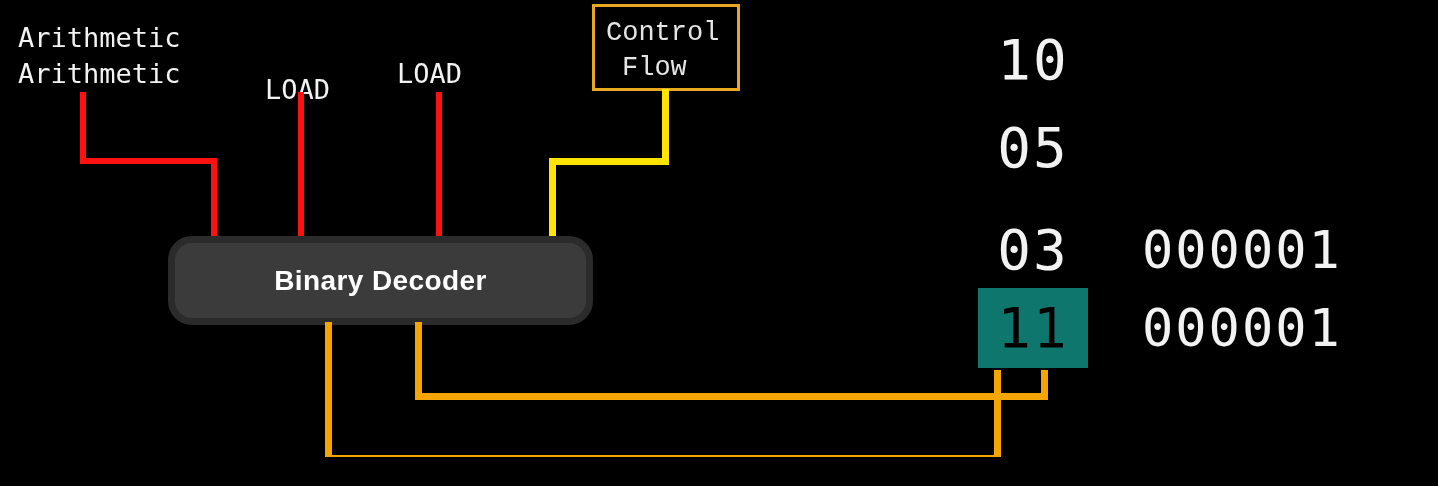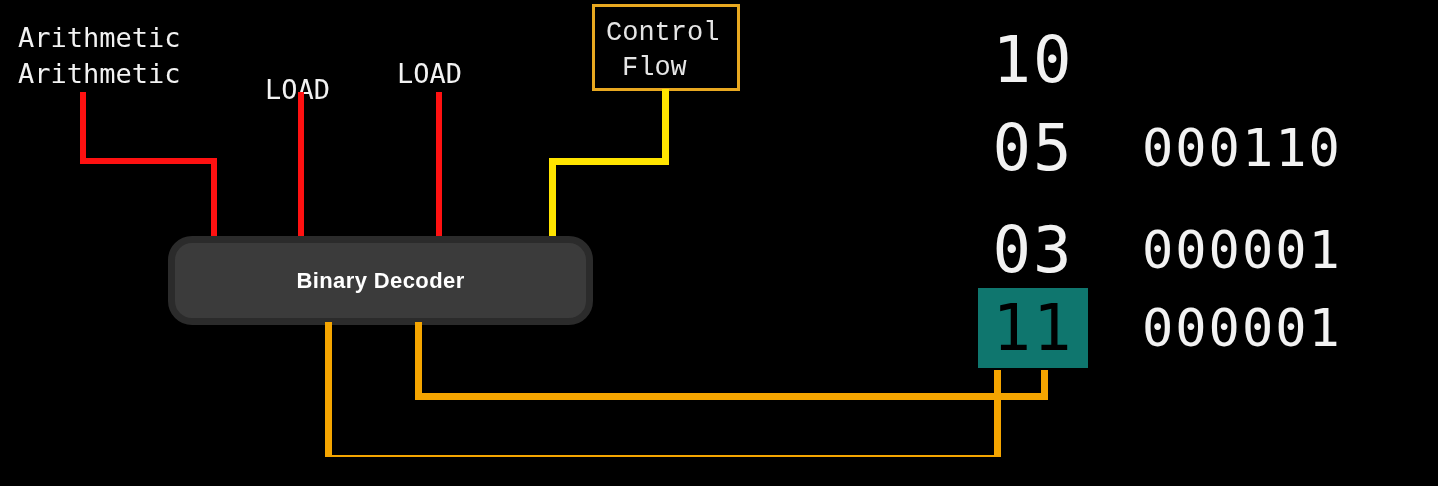--- a/index.html
+++ b/index.html
@@ -61,21 +61,21 @@
     border: 7px solid #2b2b2b;
     border-radius: 24px;
     box-sizing: border-box;
     display: flex;
     align-items: center;
     justify-content: center;
   }
   #decoder-box .decoder-label {
     color: #ffffff;
     font-family: "Liberation Sans", sans-serif;
-    font-size: 22px;
+    font-size: 28px;
     font-weight: bold;
     letter-spacing: 0.4px;
   }
 
   
   #binary-table {
     position: absolute;
     left: 960px;
     top: 20px;
     width: 478px;
@@ -91,21 +91,21 @@
     position: absolute;
     left: 18px;
     top: 0;
     width: 110px;
     height: 80px;
     display: flex;
     align-items: center;
     justify-content: center;
     color: #f2f2f2;
     font-family: "DejaVu Sans Mono", monospace;
-    font-size: 64px;
+    font-size: 56px;
     line-height: 1;
     letter-spacing: 2px;
   }
   .bt-code.highlight {
     background: #0f766e;
     color: #000000;
   }
   .bt-bits {
     position: absolute;
     left: 182px;
@@ -172,21 +172,20 @@
   <div class="wire orange" style="left:1041px; top:370px; width:7px; height:30px;"></div>
 
   <div id="binary-table">
 
     <div class="bt-row" style="top:0px;">
       <div class="bt-code">10</div>
     </div>
 
     <div class="bt-row" style="top:88px;">
       <div class="bt-code">05</div>
-      <div class="bt-bits">000110</div>
     </div>
 
     <div class="bt-row" style="top:190px;">
       <div class="bt-code">03</div>
       <div class="bt-bits">000001</div>
     </div>
 
     <div class="bt-row" style="top:268px;">
       <div class="bt-code highlight">11</div>
       <div class="bt-bits">000001</div>

